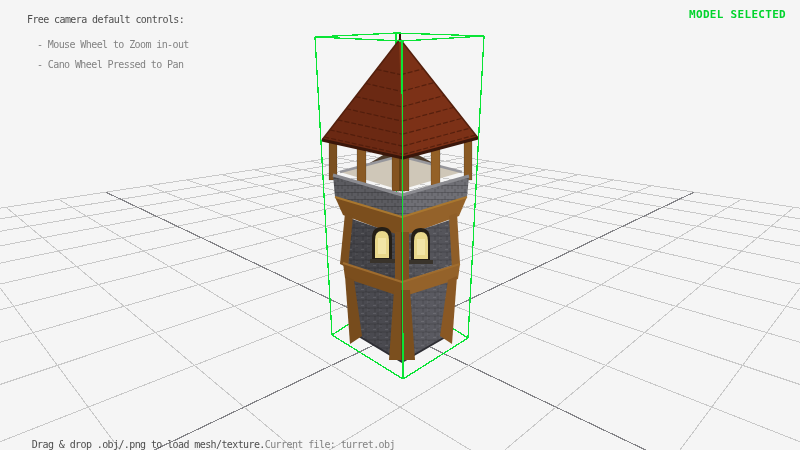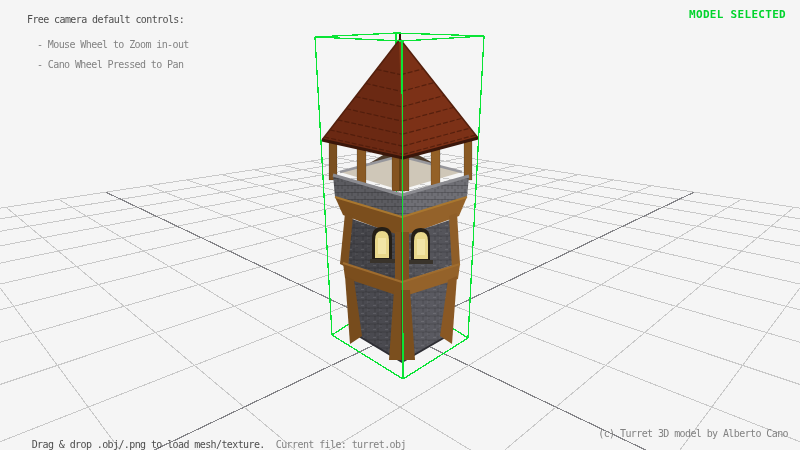--- a/index.html
+++ b/index.html
@@ -17,21 +17,21 @@
   .help .item{line-height:20px;padding-left:10px;white-space:pre;}
   .status{
     position:absolute;right:14px;top:8px;
     font-size:11px;letter-spacing:0.3px;font-weight:bold;text-align:center;
   }
   .footer-left{
     position:absolute;left:10px;top:428px;
     font-size:10px;letter-spacing:-0.6px;white-space:pre;
   }
   .footer-left .hint{color:#4d4d4d;}
-  .footer-left .file{color:#828282;margin-left:11px;}
+  .footer-left .file{color:#828282;}
   .footer-right{
     position:absolute;right:12px;top:428px;
     font-size:10px;letter-spacing:-0.6px;color:#828282;white-space:pre;
   }
 </style>
 </head>
 <body>
 
 <div class="viewport">
 
@@ -210,15 +210,14 @@
     <div class="heading">Free camera default controls:</div>
     <div class="item">- Mouse Wheel to Zoom in-out</div>
     <div class="item">- Cano Wheel Pressed to Pan</div>
   </div>
 
   <div class="status" style="color: rgb(0, 212, 44);">MODEL SELECTED</div>
 
   <div class="footer-left">
     <span class="hint">Drag &amp; drop .obj/.png to load mesh/texture.</span><span class="file">Current file: turret.obj</span>
   </div>
-  <div class="footer-right">(c) Turret 3D model by Alberto Cano</div>
 
 </div>
 
 </body></html>

